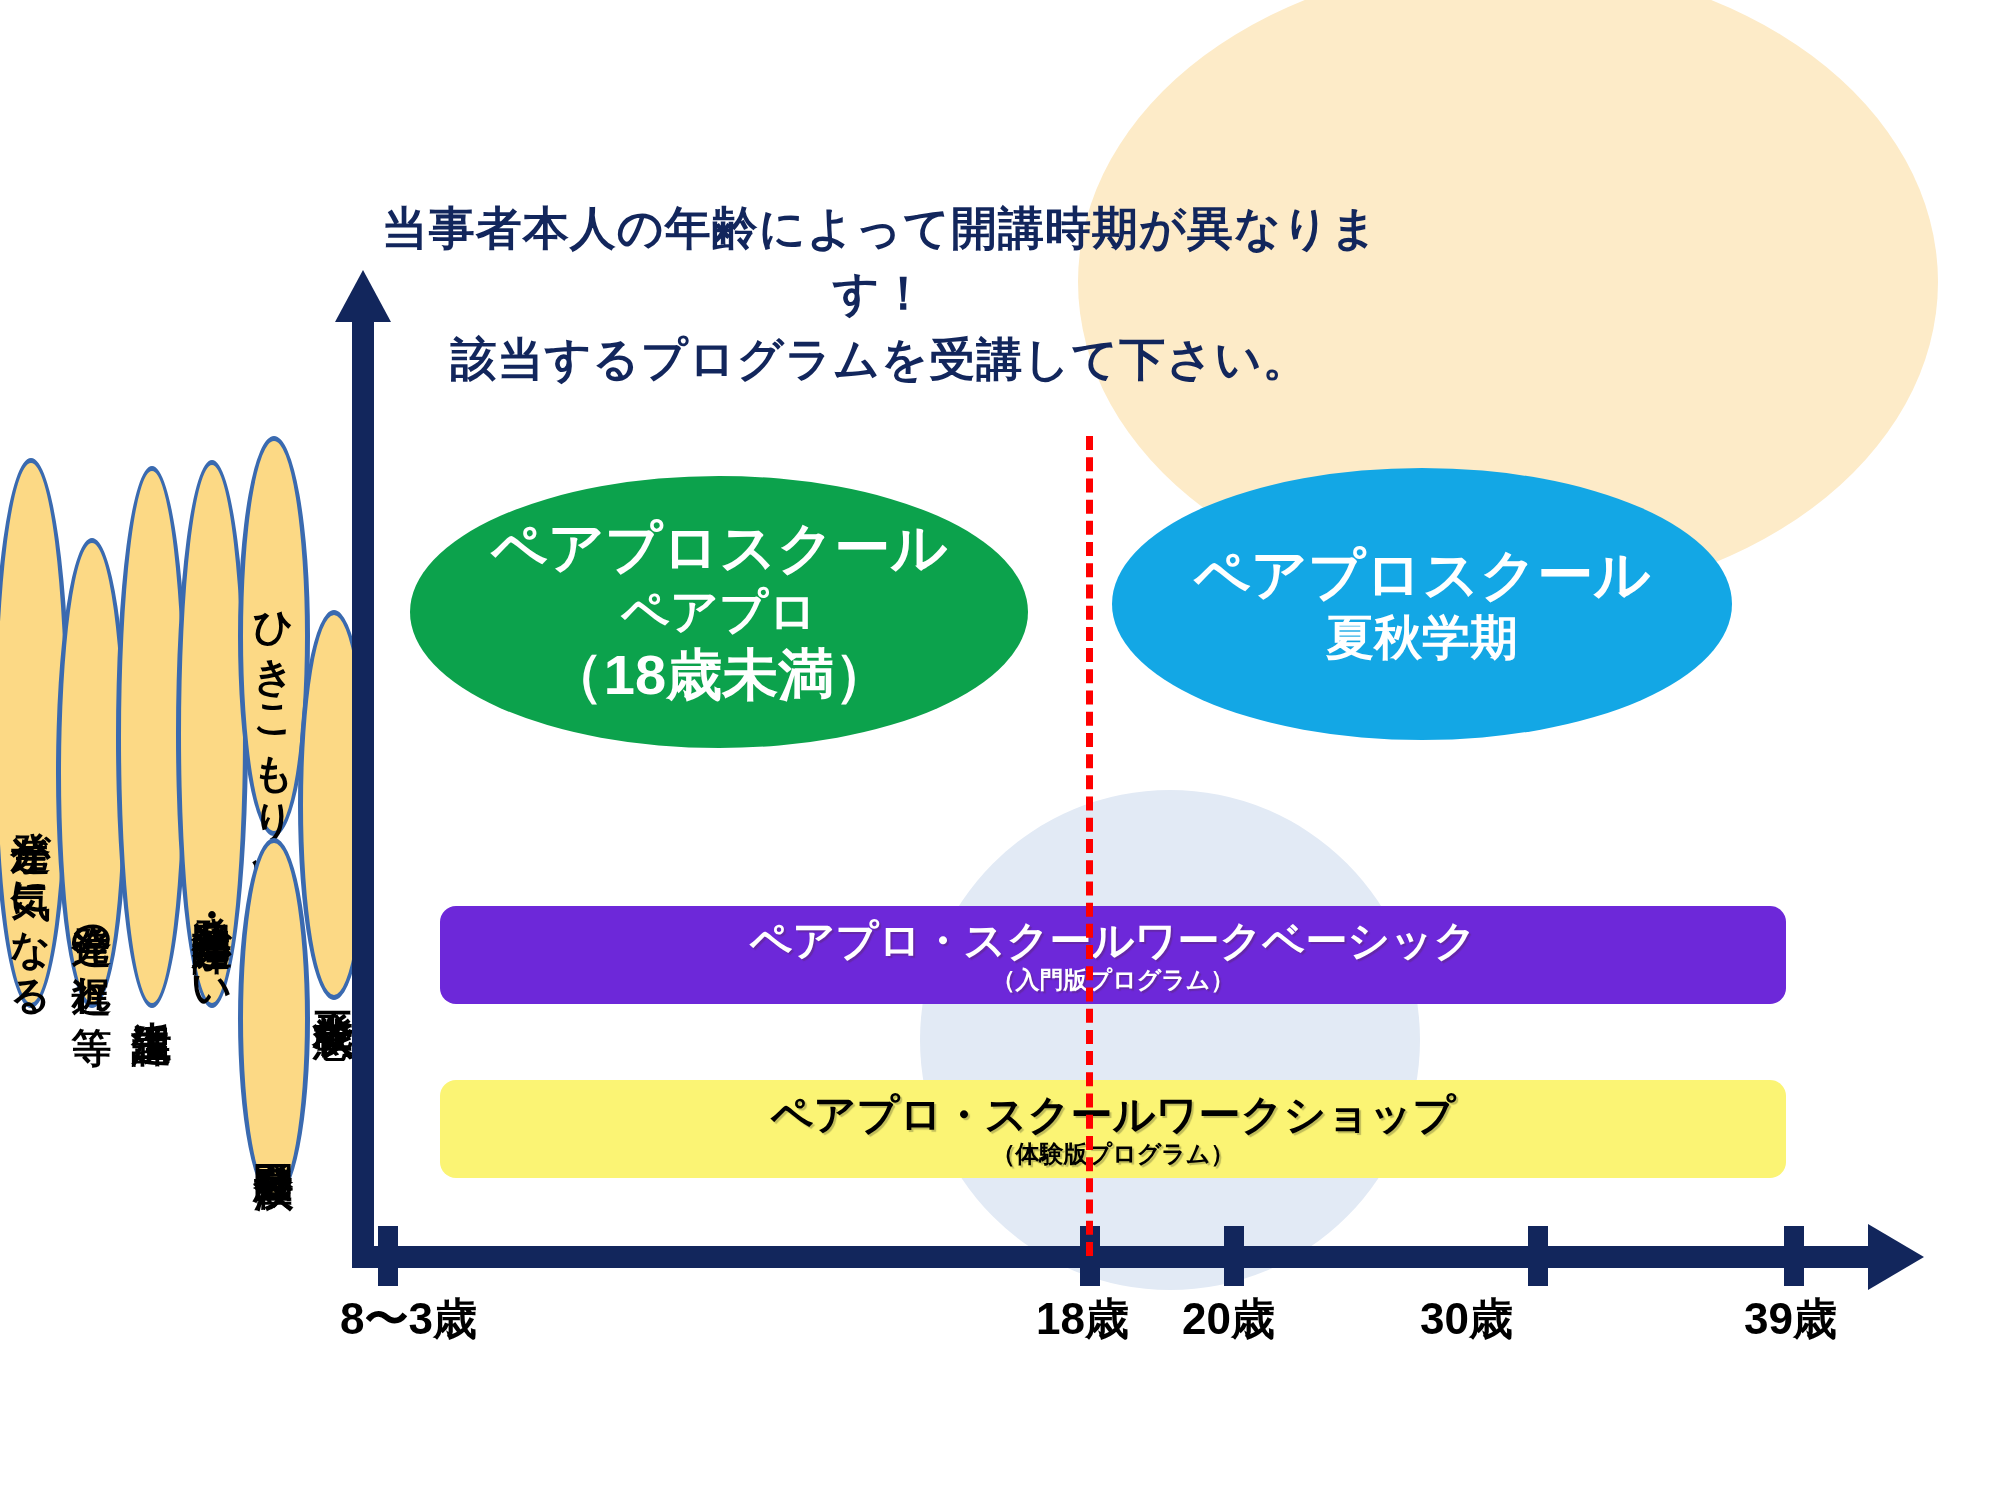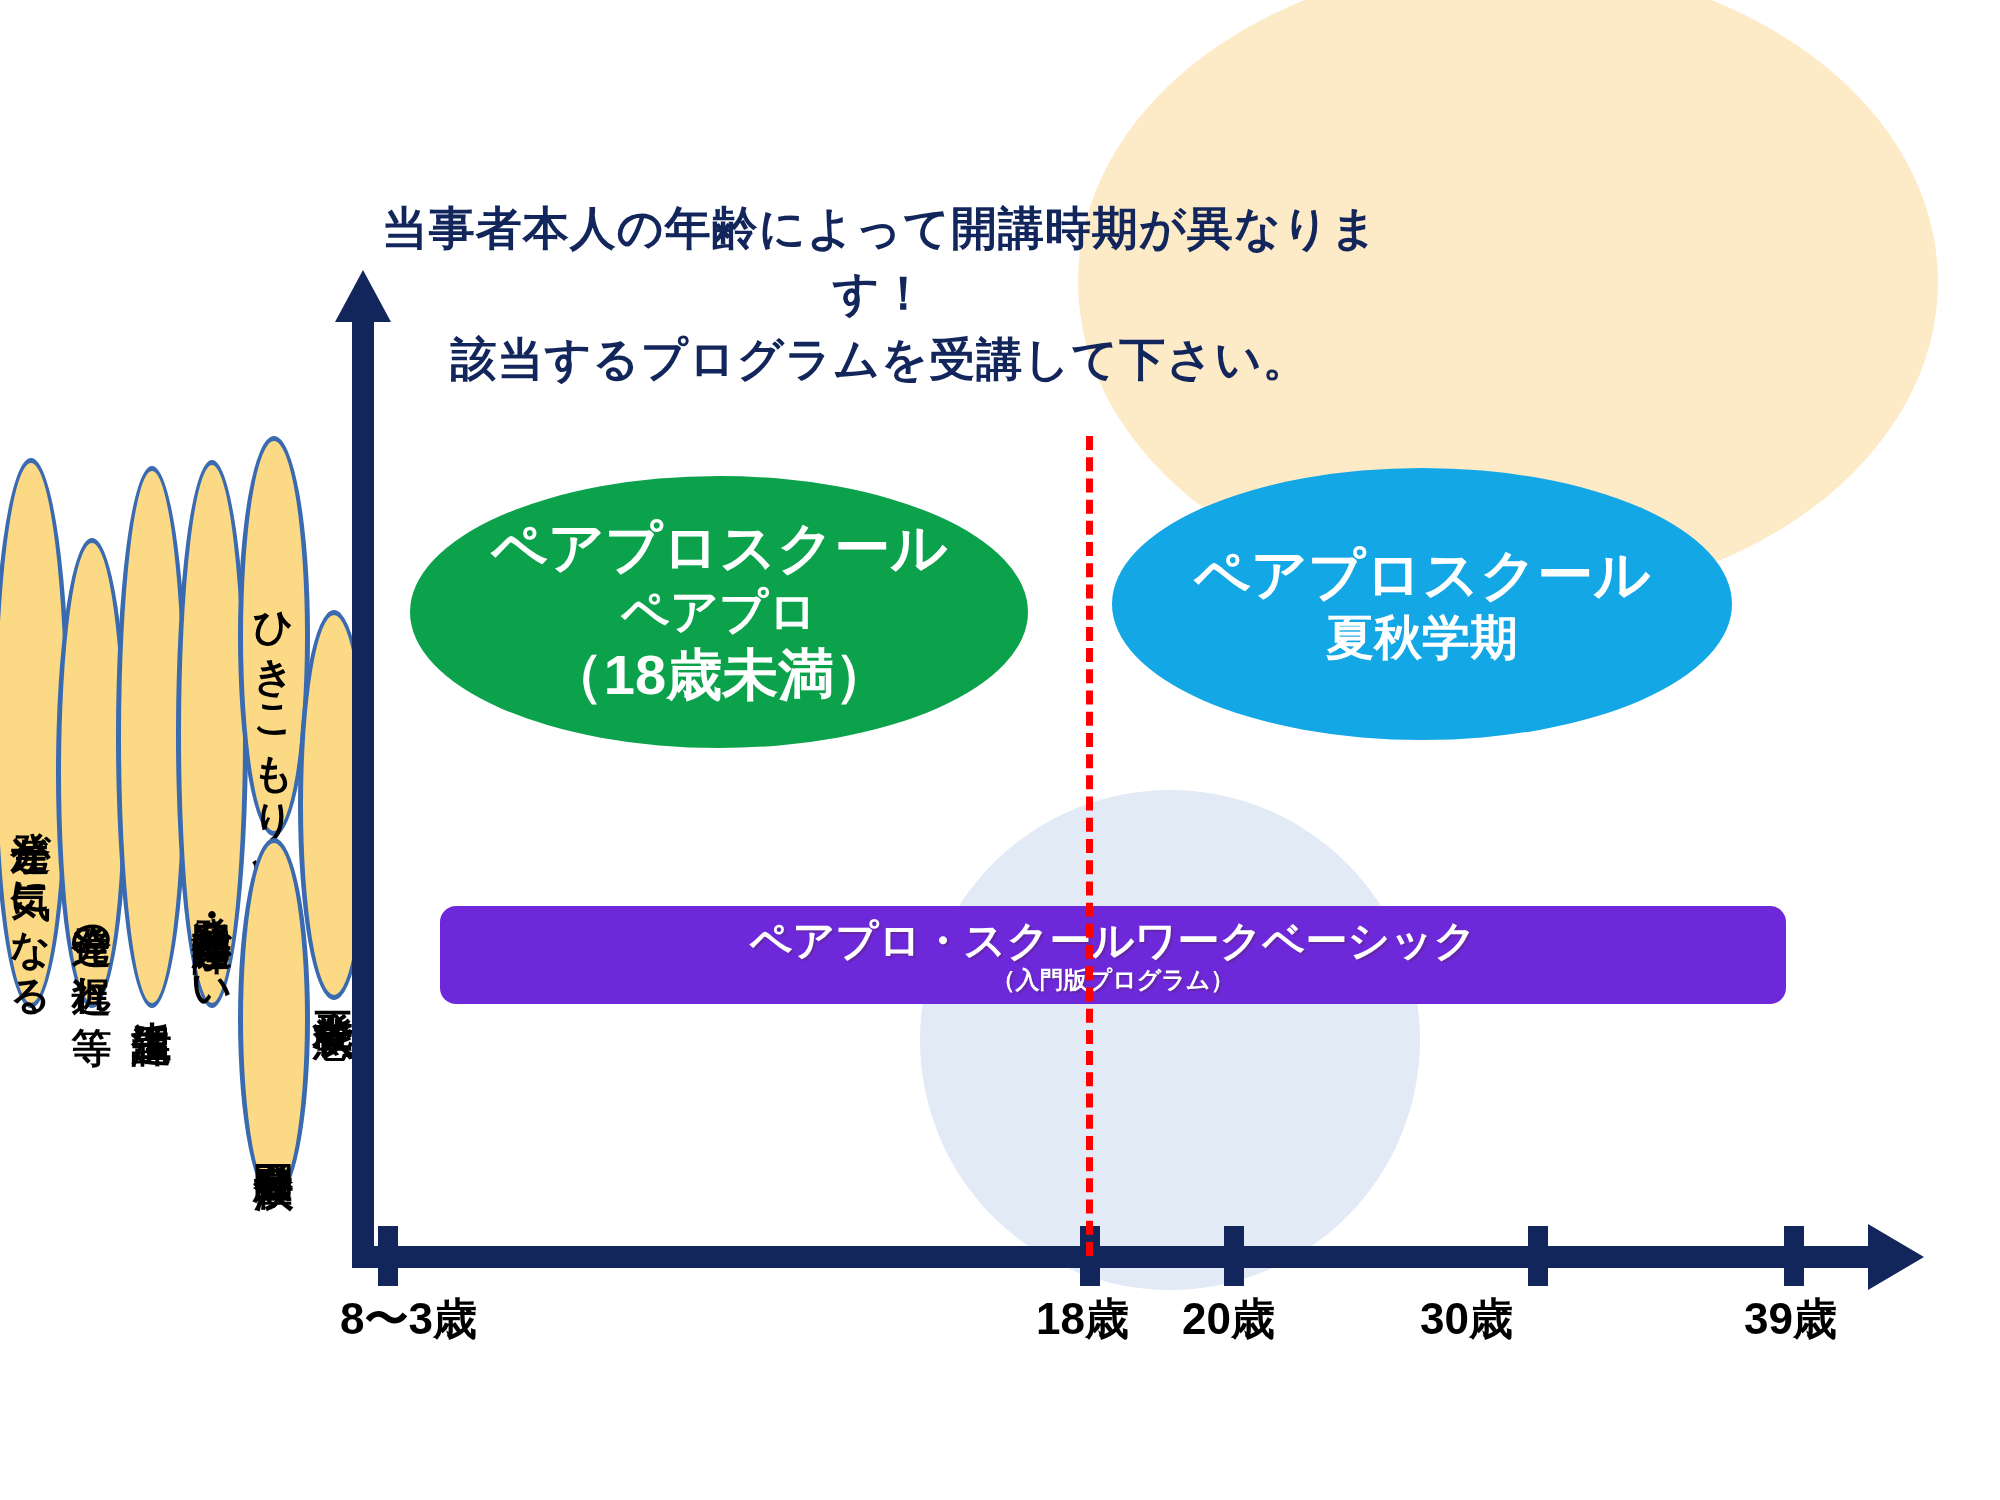--- a/index.html
+++ b/index.html
@@ -246,14 +246,18 @@
   <div class="ellipse ellipse-blue">
     <div class="e-l1">ペアプロスクール</div>
     <div class="e-l2">夏秋学期</div>
   </div>
 
   <div class="bar bar-purple">
     <div class="b-l1">ペアプロ・スクールワークベーシック</div>
     <div class="b-l2">（入門版プログラム）</div>
   </div>
 
+  <div class="bar bar-yellow">
+    <div class="b-l1">ペアプロ・スクールワークショップ</div>
+    <div class="b-l2">（体験版プログラム）</div>
+  </div>
 
 </div>
 
 </body></html>

